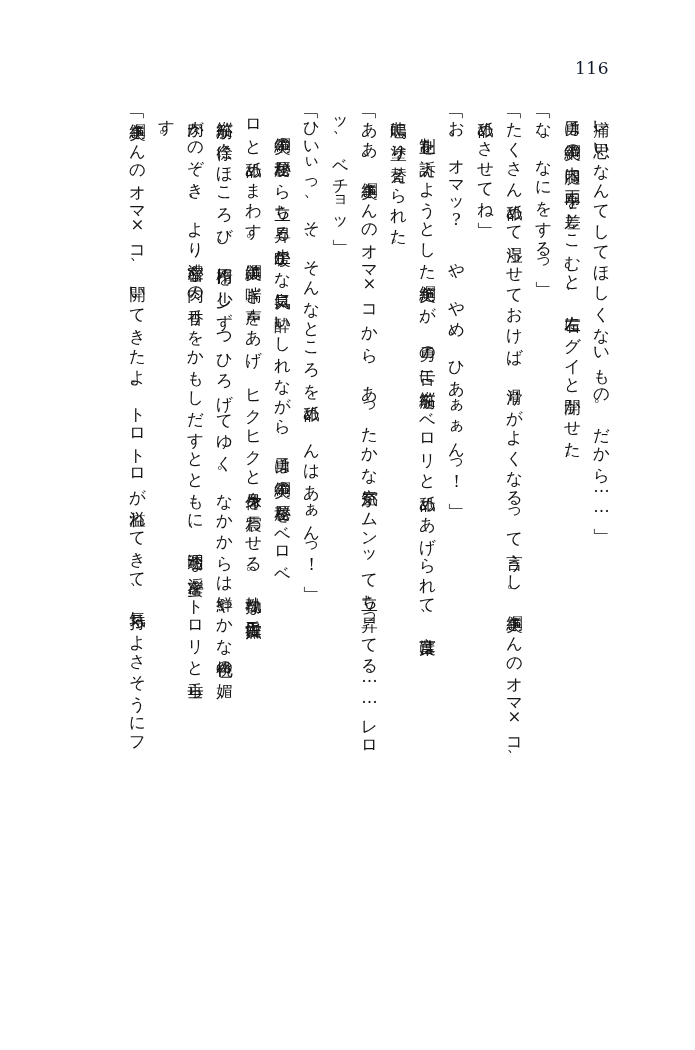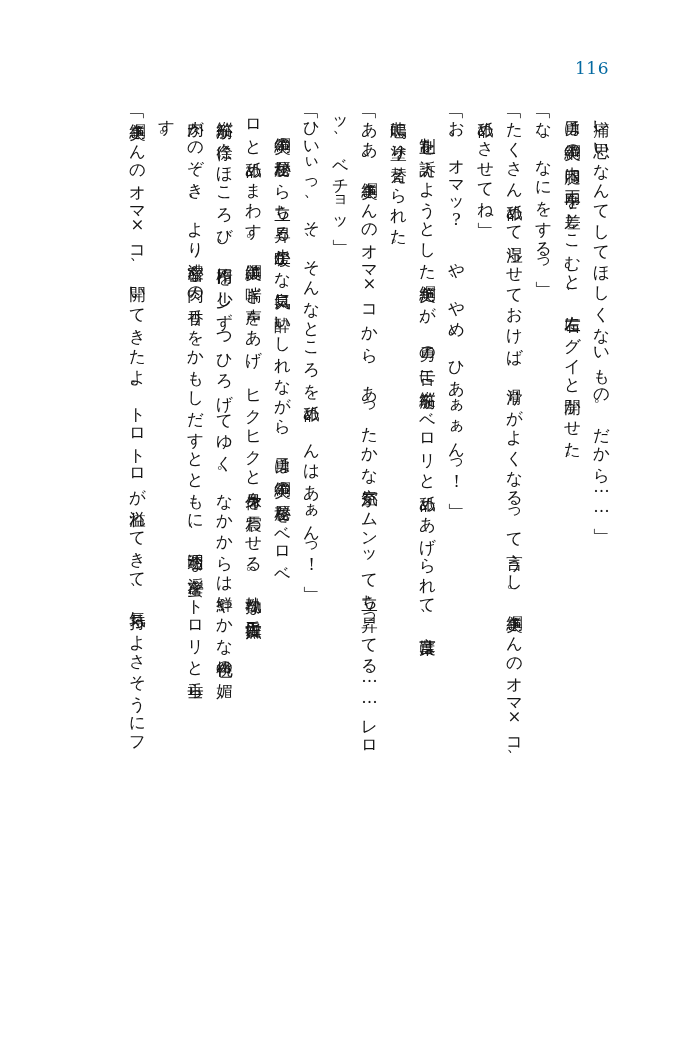--- a/index.html
+++ b/index.html
@@ -20,21 +20,21 @@
     height: 1050px;
     background: #ffffff;
     box-sizing: border-box;
   }
   .page-number {
     position: absolute;
     top: 58px;
     right: 86px;
     font-size: 17px;
     font-family: "DejaVu Serif", "Liberation Serif", serif;
-    color: #0369a1;
+    color: #0f172a;
     letter-spacing: 0.5px;
   }
   .text-block {
     position: absolute;
     top: 108px;
     left: 52px;
     right: 86px;
     height: 900px;
     display: flex;
     flex-direction: row-reverse;

